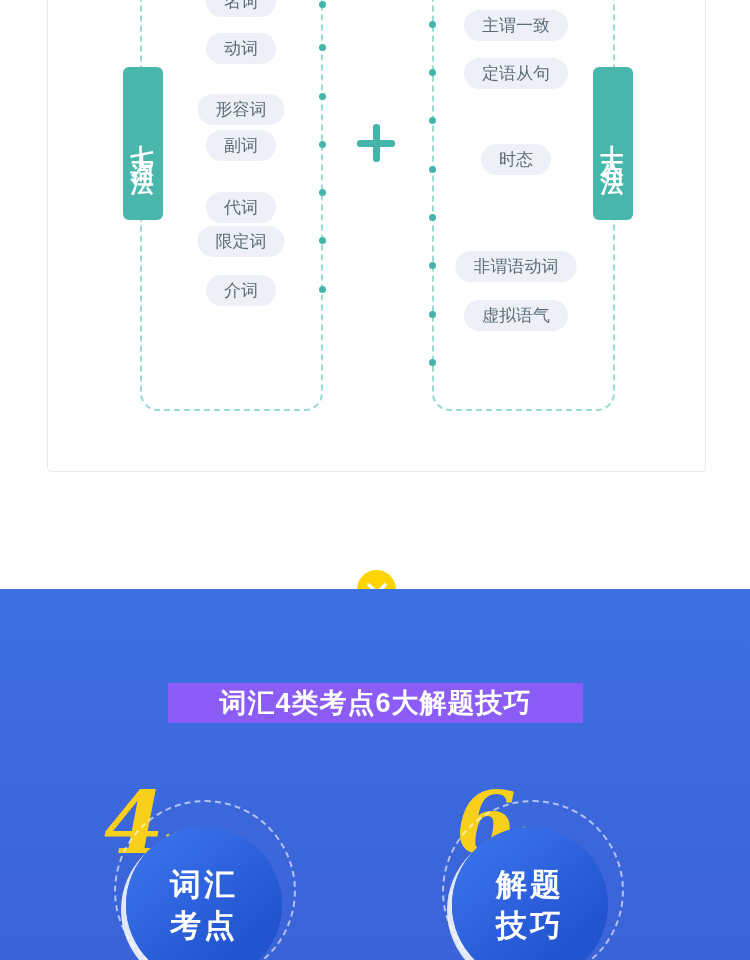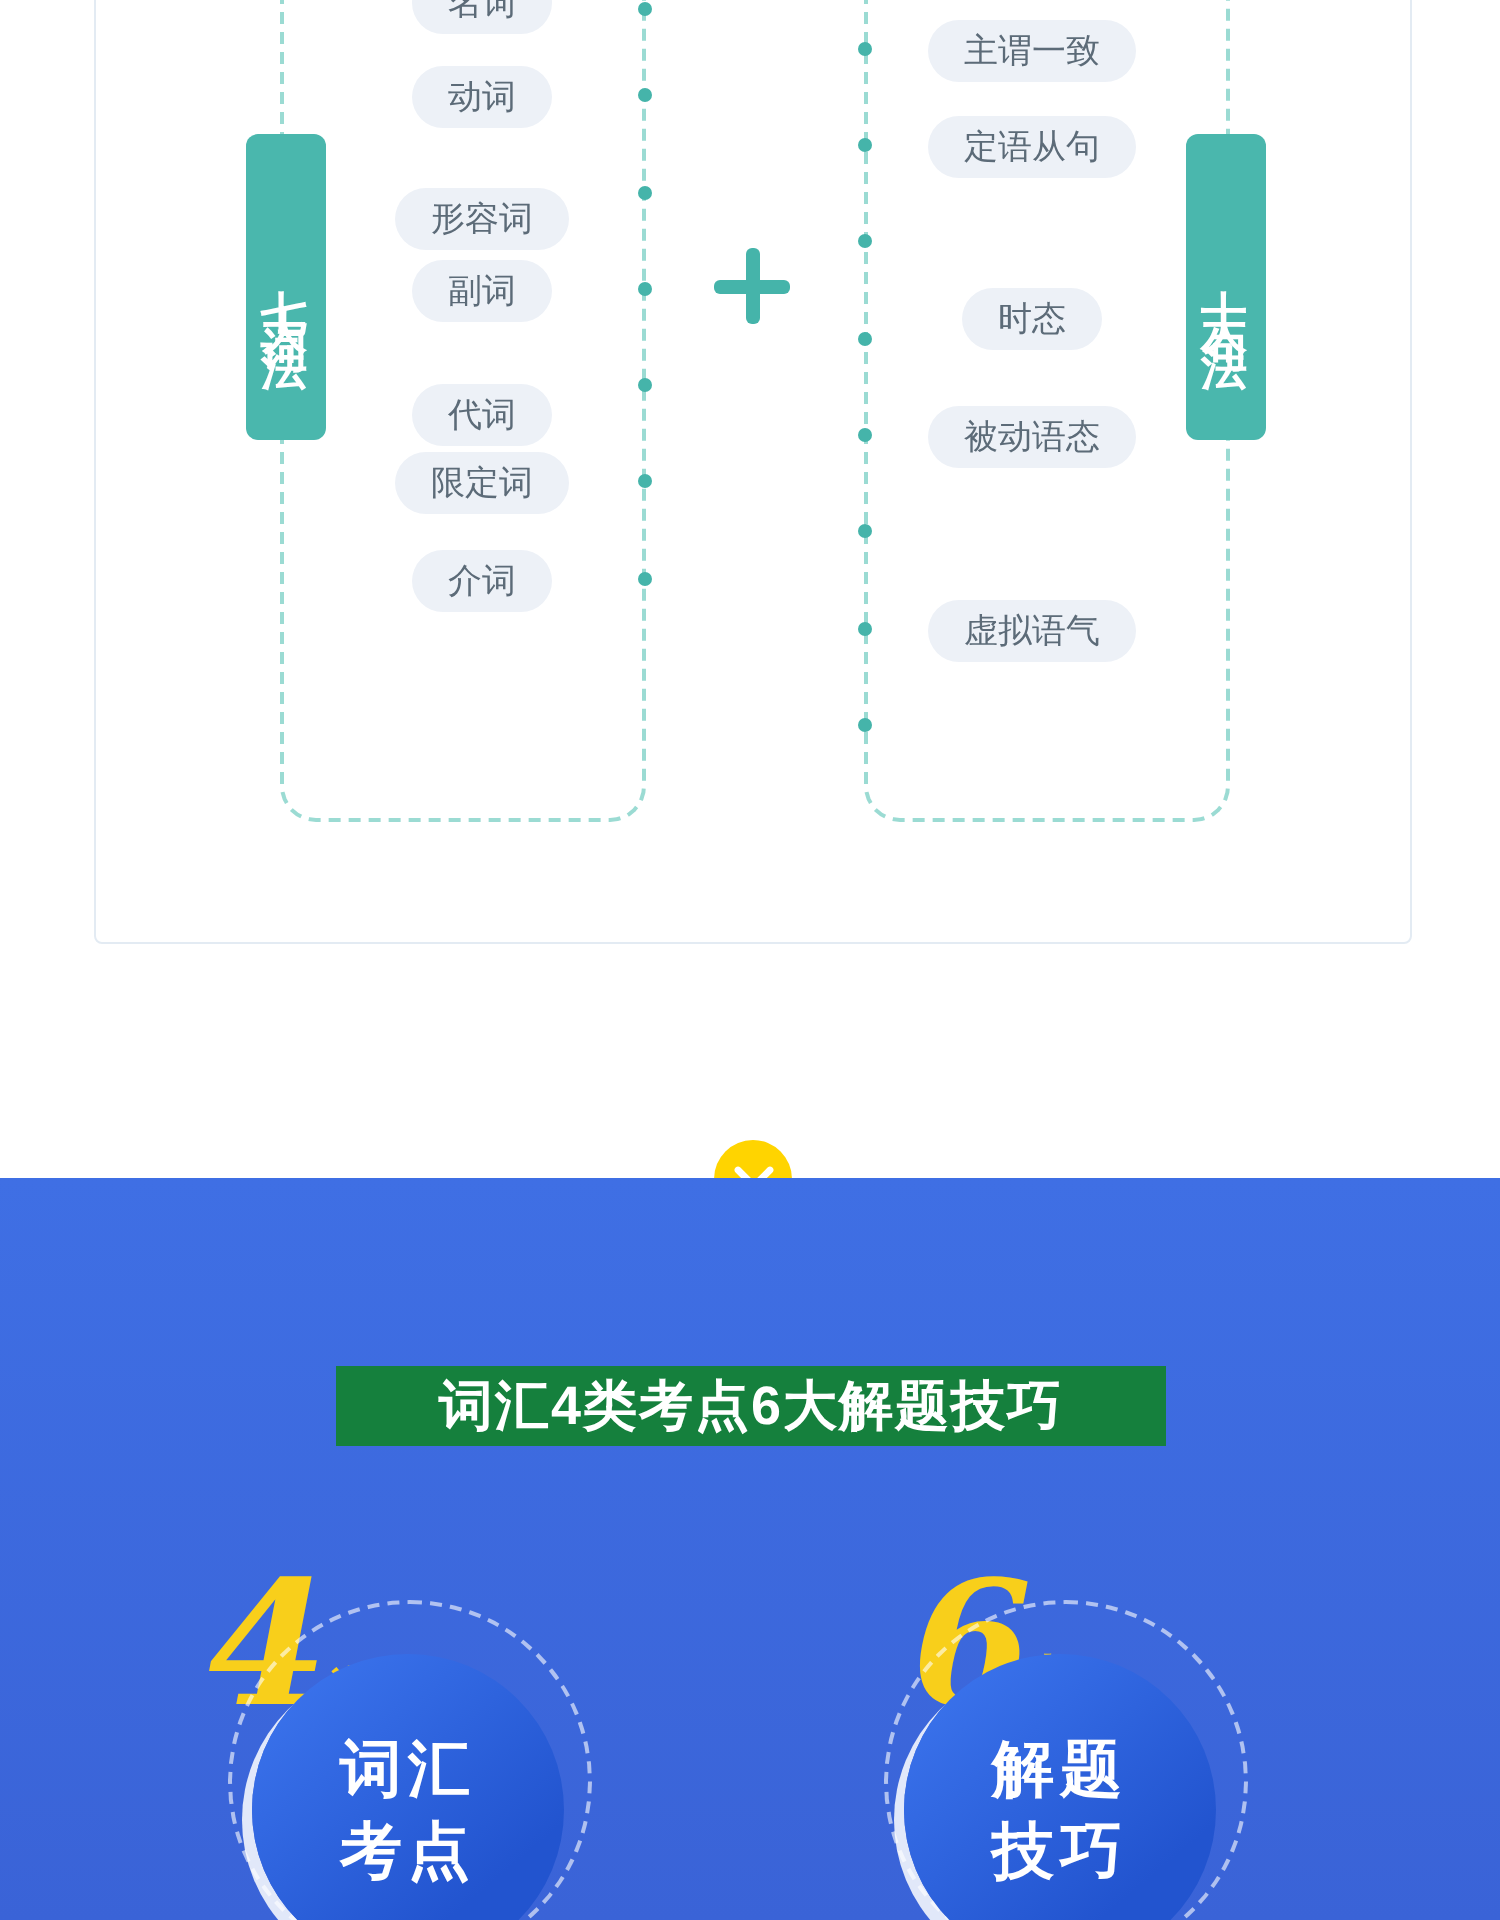--- a/index.html
+++ b/index.html
@@ -45,21 +45,21 @@
   
   .chev-btn { position:absolute; left:357px; top:570px; width:39px; height:39px;
               border-radius:50%; background:#ffd400; display:flex; align-items:center;
               justify-content:center; cursor:pointer; }
 
   
   .blue-section { position:absolute; left:0; top:589px; width:750px; height:371px;
                   background:linear-gradient(180deg,#3f6fe4 0%,#3a63d7 100%); }
 
   .banner { position:absolute; left:168px; top:683px; width:415px; height:40px;
-            background:#15803d; color:#ffffff; font-size:27px; font-weight:700;
+            background:#8b5cf6; color:#ffffff; font-size:27px; font-weight:700;
             letter-spacing:1px; display:flex; align-items:center; justify-content:center;text-align:center; }
 
   .big-num { position:absolute; font-family:"DejaVu Serif","Liberation Serif",serif;
              font-style:italic; font-weight:700; font-size:86px; line-height:1;
              color:#f8cf1b; }
   .num-1 { left:104px; top:780px; }
   .num-2 { left:456px; top:780px; }
 
   .unit { position:absolute; font-size:30px; font-weight:700; color:#f8cf1b; }
   .unit-1 { left:161px; top:828px; }
@@ -96,21 +96,21 @@
   <div class="pill lcol" style="top:33px">动词</div>
   <div class="pill lcol" style="top:94px">形容词</div>
   <div class="pill lcol" style="top:130px">副词</div>
   <div class="pill lcol" style="top:192px">代词</div>
   <div class="pill lcol" style="top:226px">限定词</div>
   <div class="pill lcol" style="top:275px">介词</div>
 
   <div class="pill rcol" style="top:58px">定语从句</div>
   <div class="pill rcol" style="top:10px">主谓一致</div>
   <div class="pill rcol" style="top:144px">时态</div>
-  <div class="pill rcol" style="top:203px">被动语态</div>
+  <div class="pill rcol" style="top:251px">非谓语动词</div>
   <div class="pill rcol" style="top:300px">虚拟语气</div>
 
   <div class="dot ldot" style="top:1px"></div>
   <div class="dot ldot" style="top:44px"></div>
   <div class="dot ldot" style="top:93px"></div>
   <div class="dot ldot" style="top:141px"></div>
   <div class="dot ldot" style="top:189px"></div>
   <div class="dot ldot" style="top:237px"></div>
   <div class="dot ldot" style="top:286px"></div>
 

